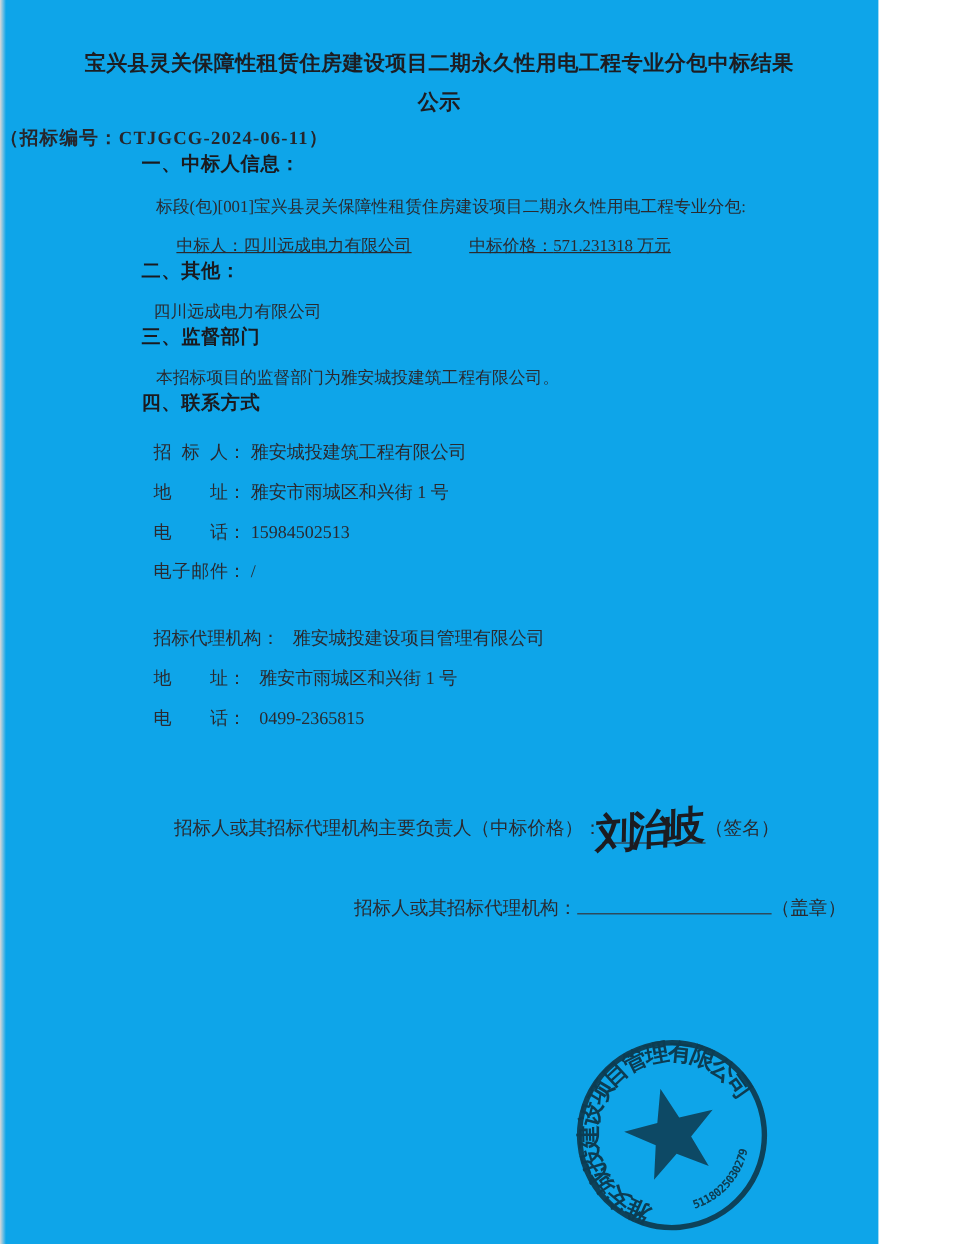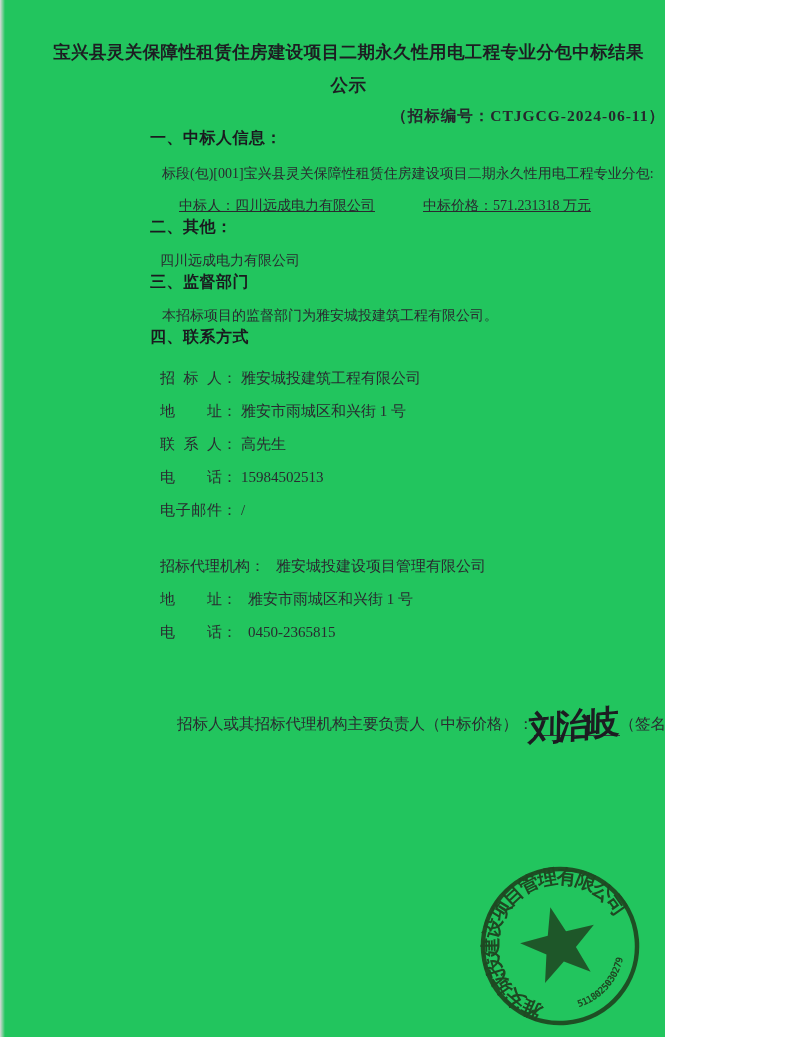--- a/index.html
+++ b/index.html
@@ -1,36 +1,35 @@
 <!DOCTYPE html>
 <html style="--seal-color: #d9514d;"><head>
 <meta charset="utf-8">
 <style>
   html,body{margin:0;padding:0;background:#ffffff;}
   .page{
     position:relative;
-    width:633px;height:1037px;
-    background:#22c55e;
+    width:732px;height:1037px;
+    background:#0ea5e9;
     overflow:hidden;
     font-family:"Liberation Serif","DejaVu Serif",serif;
     color:#2a2a30;
-    padding-left:32px;
   }
   .page::before{
     content:"";position:absolute;left:0;top:0;bottom:0;width:5px;
     background:linear-gradient(90deg,#d9d9d9,rgba(255,255,255,0));
     pointer-events:none;
   }
   .title{
     padding-top:36px;margin:0 auto;width:592px;
     text-align:center;font-size:17.5px;font-weight:700;
     line-height:33px;letter-spacing:.4px;color:#1d1d22;
   }
   .tender-no{
-    margin-top:3px;text-align:right;font-size:15.5px;
+    margin-top:3px;text-align:left;font-size:15.5px;
     font-weight:600;line-height:22px;letter-spacing:1px;color:#26262c;
   }
   h2.sec-heading{
     margin:0 0 0 118px;font-size:16px;font-weight:700;
     line-height:22px;color:#1a1a1f;letter-spacing:.5px;
   }
   .mt-sec1{margin-top:44px;}
   .mt-sec2{margin-top:17px;}
   .mt-sec3{margin-top:18px;}
   .mt-sec4{margin-top:19px;}
@@ -112,46 +111,46 @@
   <h2 class="sec-heading mt-sec4">四、联系方式</h2>
 
   <div class="contact-block cb1">
     <div class="crow">
       <span class="clabel">招标人</span><span>：</span><span class="cvalue">雅安城投建筑工程有限公司</span>
     </div>
     <div class="crow">
       <span class="clabel">地址</span><span>：</span><span class="cvalue">雅安市雨城区和兴街 1 号</span>
     </div>
     <div class="crow">
-      <span class="clabel">联系人</span><span>：</span><span class="cvalue">高先生</span>
-    </div>
-    <div class="crow">
       <span class="clabel">电话</span><span>：</span><span class="cvalue">15984502513</span>
     </div>
     <div class="crow">
       <span class="clabel">电子邮件</span><span>：</span><span class="cvalue">/</span>
     </div>
   </div>
 
   <div class="contact-block cb2">
     <div class="crow">
       <span class="clabel-wide">招标代理机构</span><span>：</span><span class="cvalue">雅安城投建设项目管理有限公司</span>
     </div>
     <div class="crow">
       <span class="clabel">地址</span><span>：</span><span class="cvalue">雅安市雨城区和兴街 1 号</span>
     </div>
     <div class="crow">
-      <span class="clabel">电话</span><span>：</span><span class="cvalue">0450-2365815</span>
+      <span class="clabel">电话</span><span>：</span><span class="cvalue">0499-2365815</span>
     </div>
   </div>
 
   <div class="sig-row1">
     <span>招标人或其招标代理机构主要负责人（中标价格）：</span><span class="sig-line"><span class="handwriting">刘治岐</span></span><span>（签名）</span>
   </div>
 
+  <div class="sig-row2">
+    <span>招标人或其招标代理机构：</span><span class="stamp-line"></span><span>（盖章）</span>
+  </div>
 
   <svg class="seal" width="170" height="170" viewBox="-85 -85 170 170" aria-hidden="true">
     <g transform="rotate(-50)">
       <circle class="seal-ring" r="77"></circle>
       <path id="sealNameArc" d="M -56.9 26.5 A 62.8 62.8 0 1 1 56.9 26.5" fill="none"></path>
       <text class="seal-name">
         <textPath href="#sealNameArc" xlink:href="#sealNameArc" textLength="250" lengthAdjust="spacing">雅安城投建设项目管理有限公司</textPath>
       </text>
       <path id="sealNumArc" d="M -34.9 53.7 A 64 64 0 0 0 34.9 53.7" fill="none"></path>
       <text class="seal-num">

